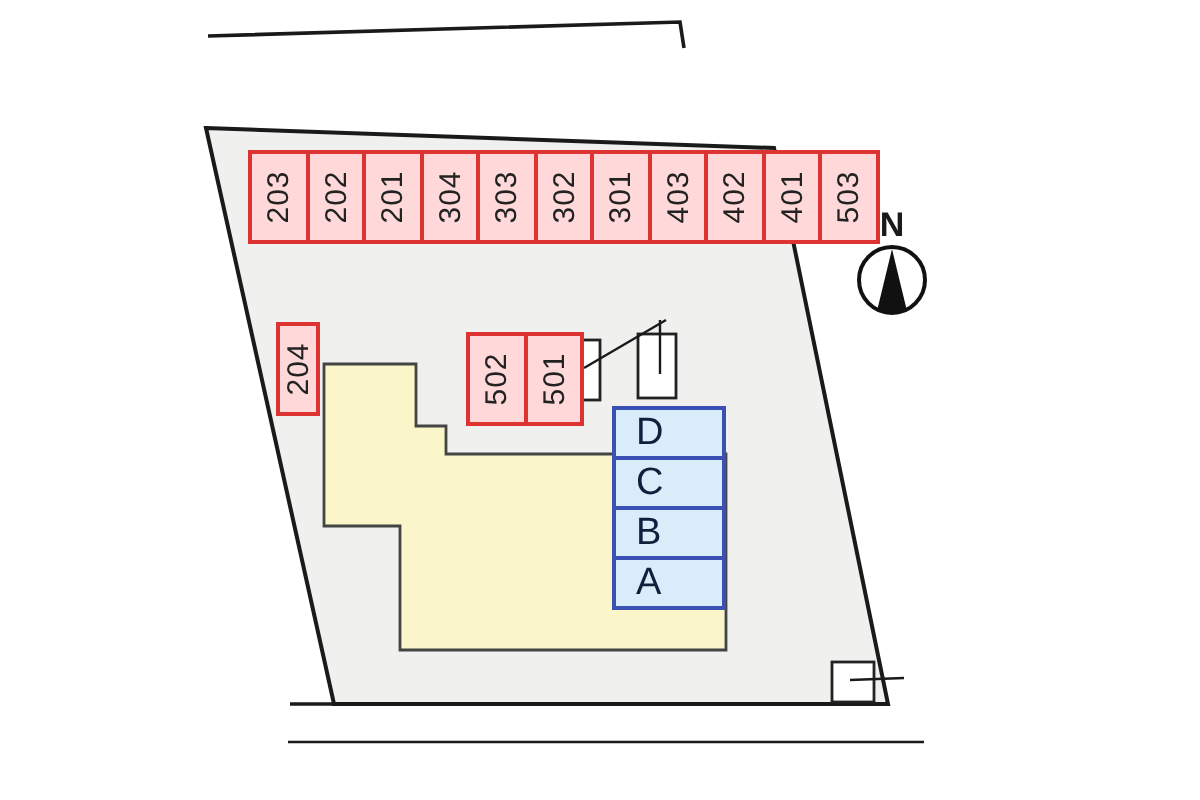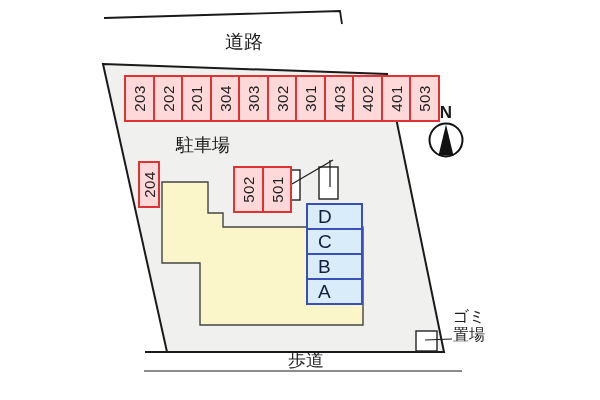--- a/index.html
+++ b/index.html
@@ -126,22 +126,15 @@
         <span>C</span>
       </div>
     <div class="unit">
         <span>B</span>
       </div>
     <div class="unit">
         <span>A</span>
       </div>
   </div>
 
-  <div class="lbl f19" style="left:217px;top:31px;width:54px;">道路</div>
-  <div class="lbl f18" style="left:171px;top:135px;width:64px;">駐車場</div>
-  <div class="lbl f18" style="left:282px;top:350px;width:48px;">歩道</div>
-  <div class="lbl f16" style="left:448px;top:308px;width:42px;">
-    <div>ゴミ</div>
-    <div>置場</div>
-  </div>
   <div class="lbl nlet" style="left:436px;top:103px;width:20px;">N</div>
 
 </div>
 
 </body></html>

